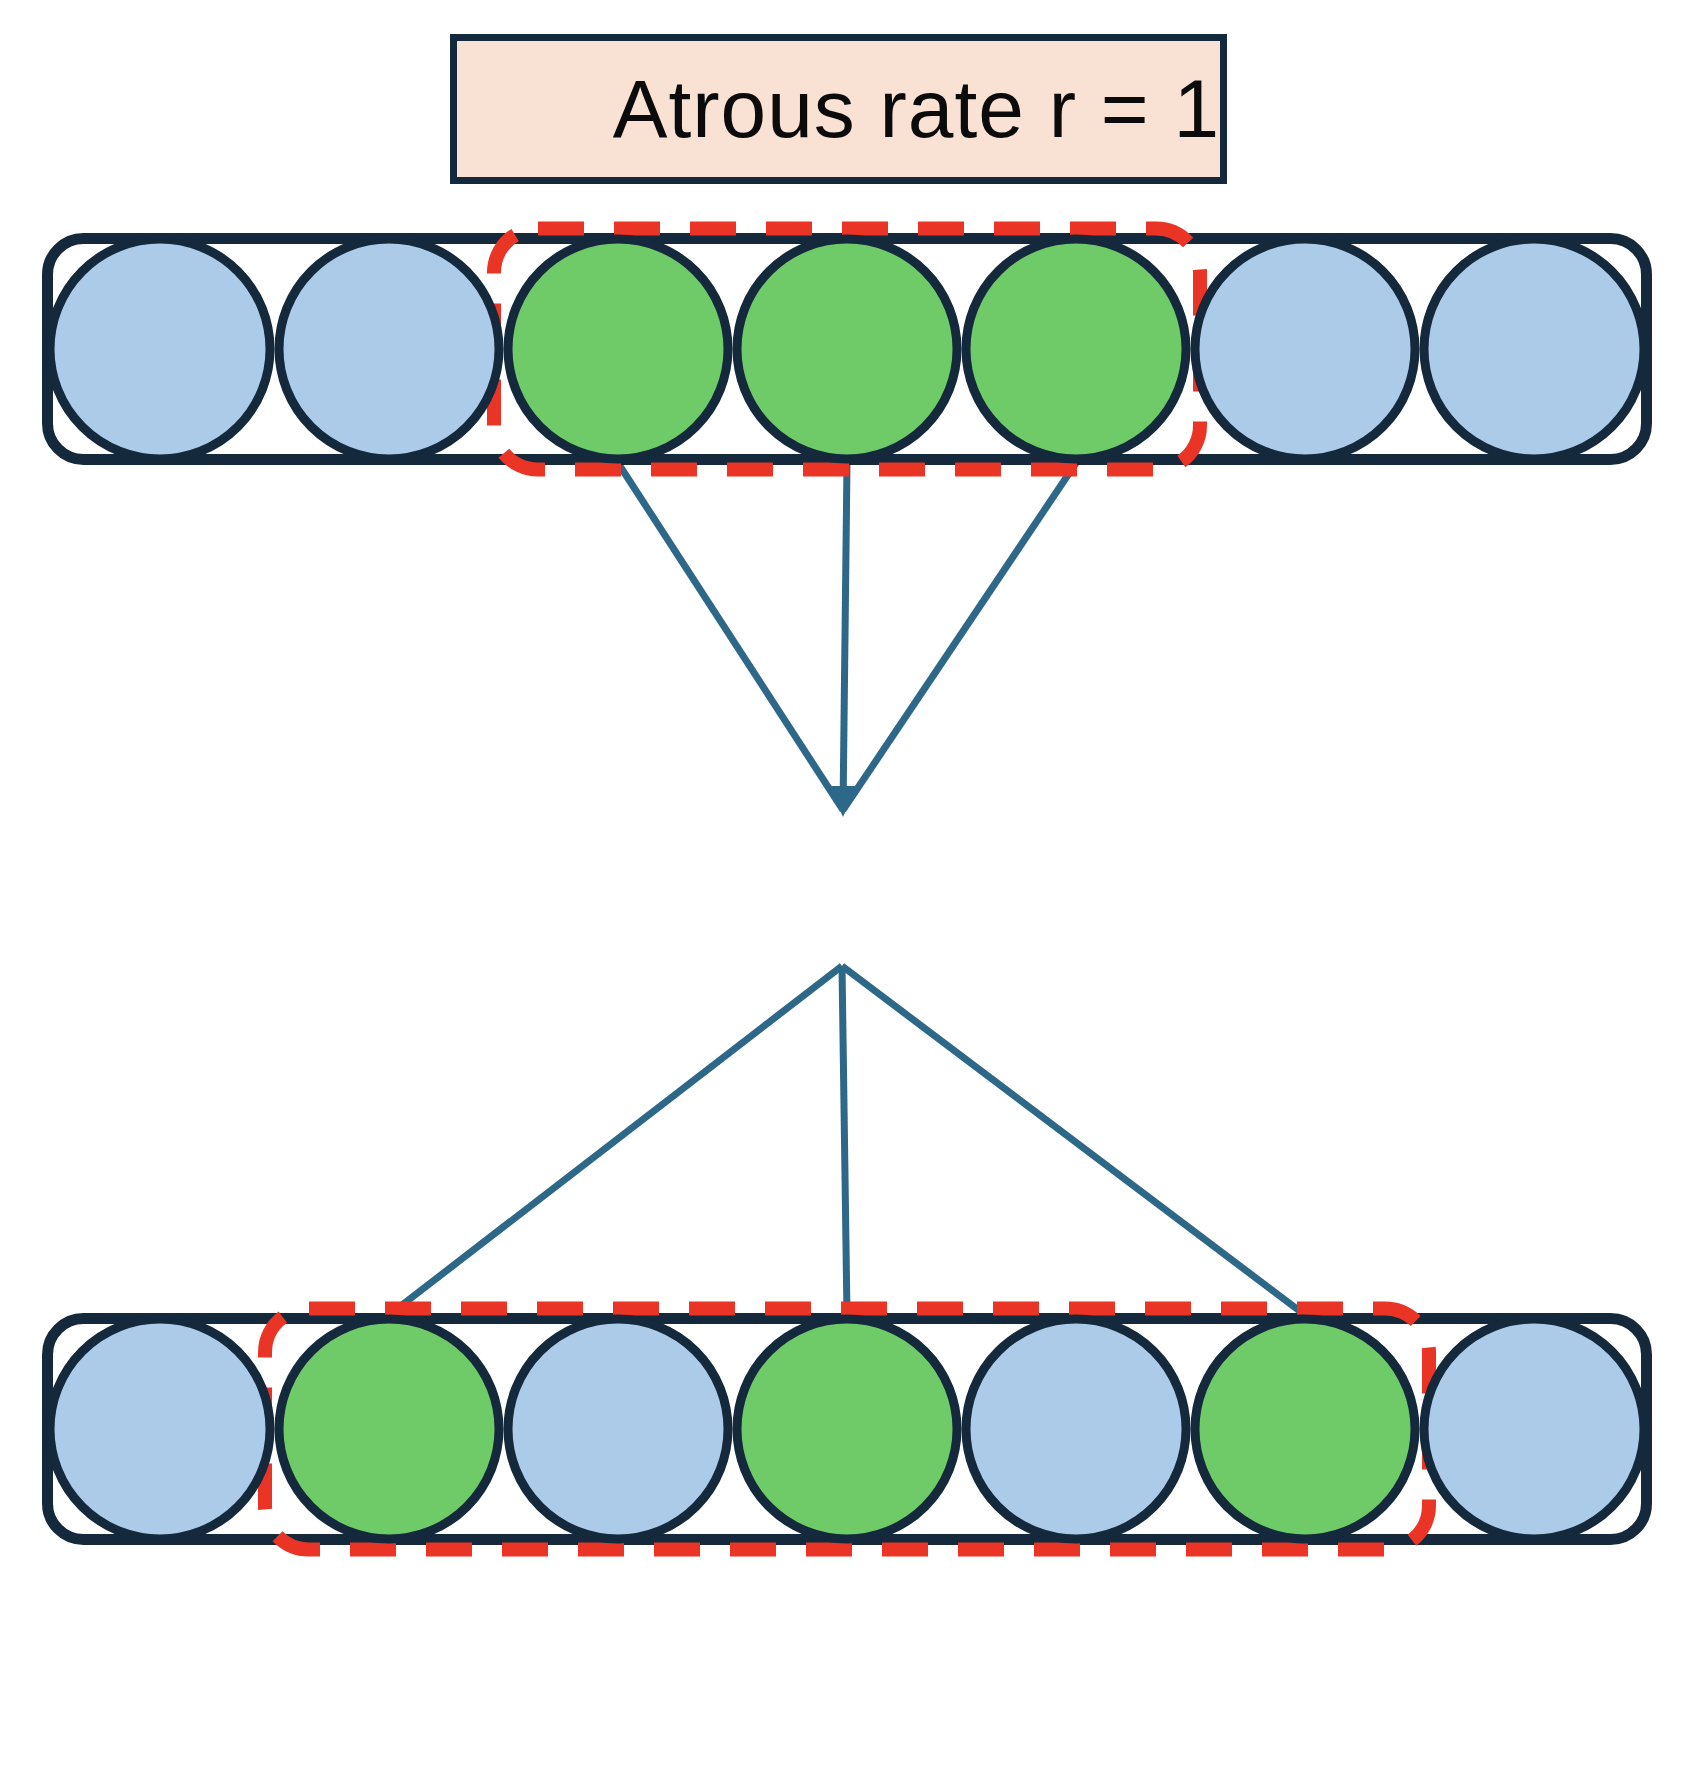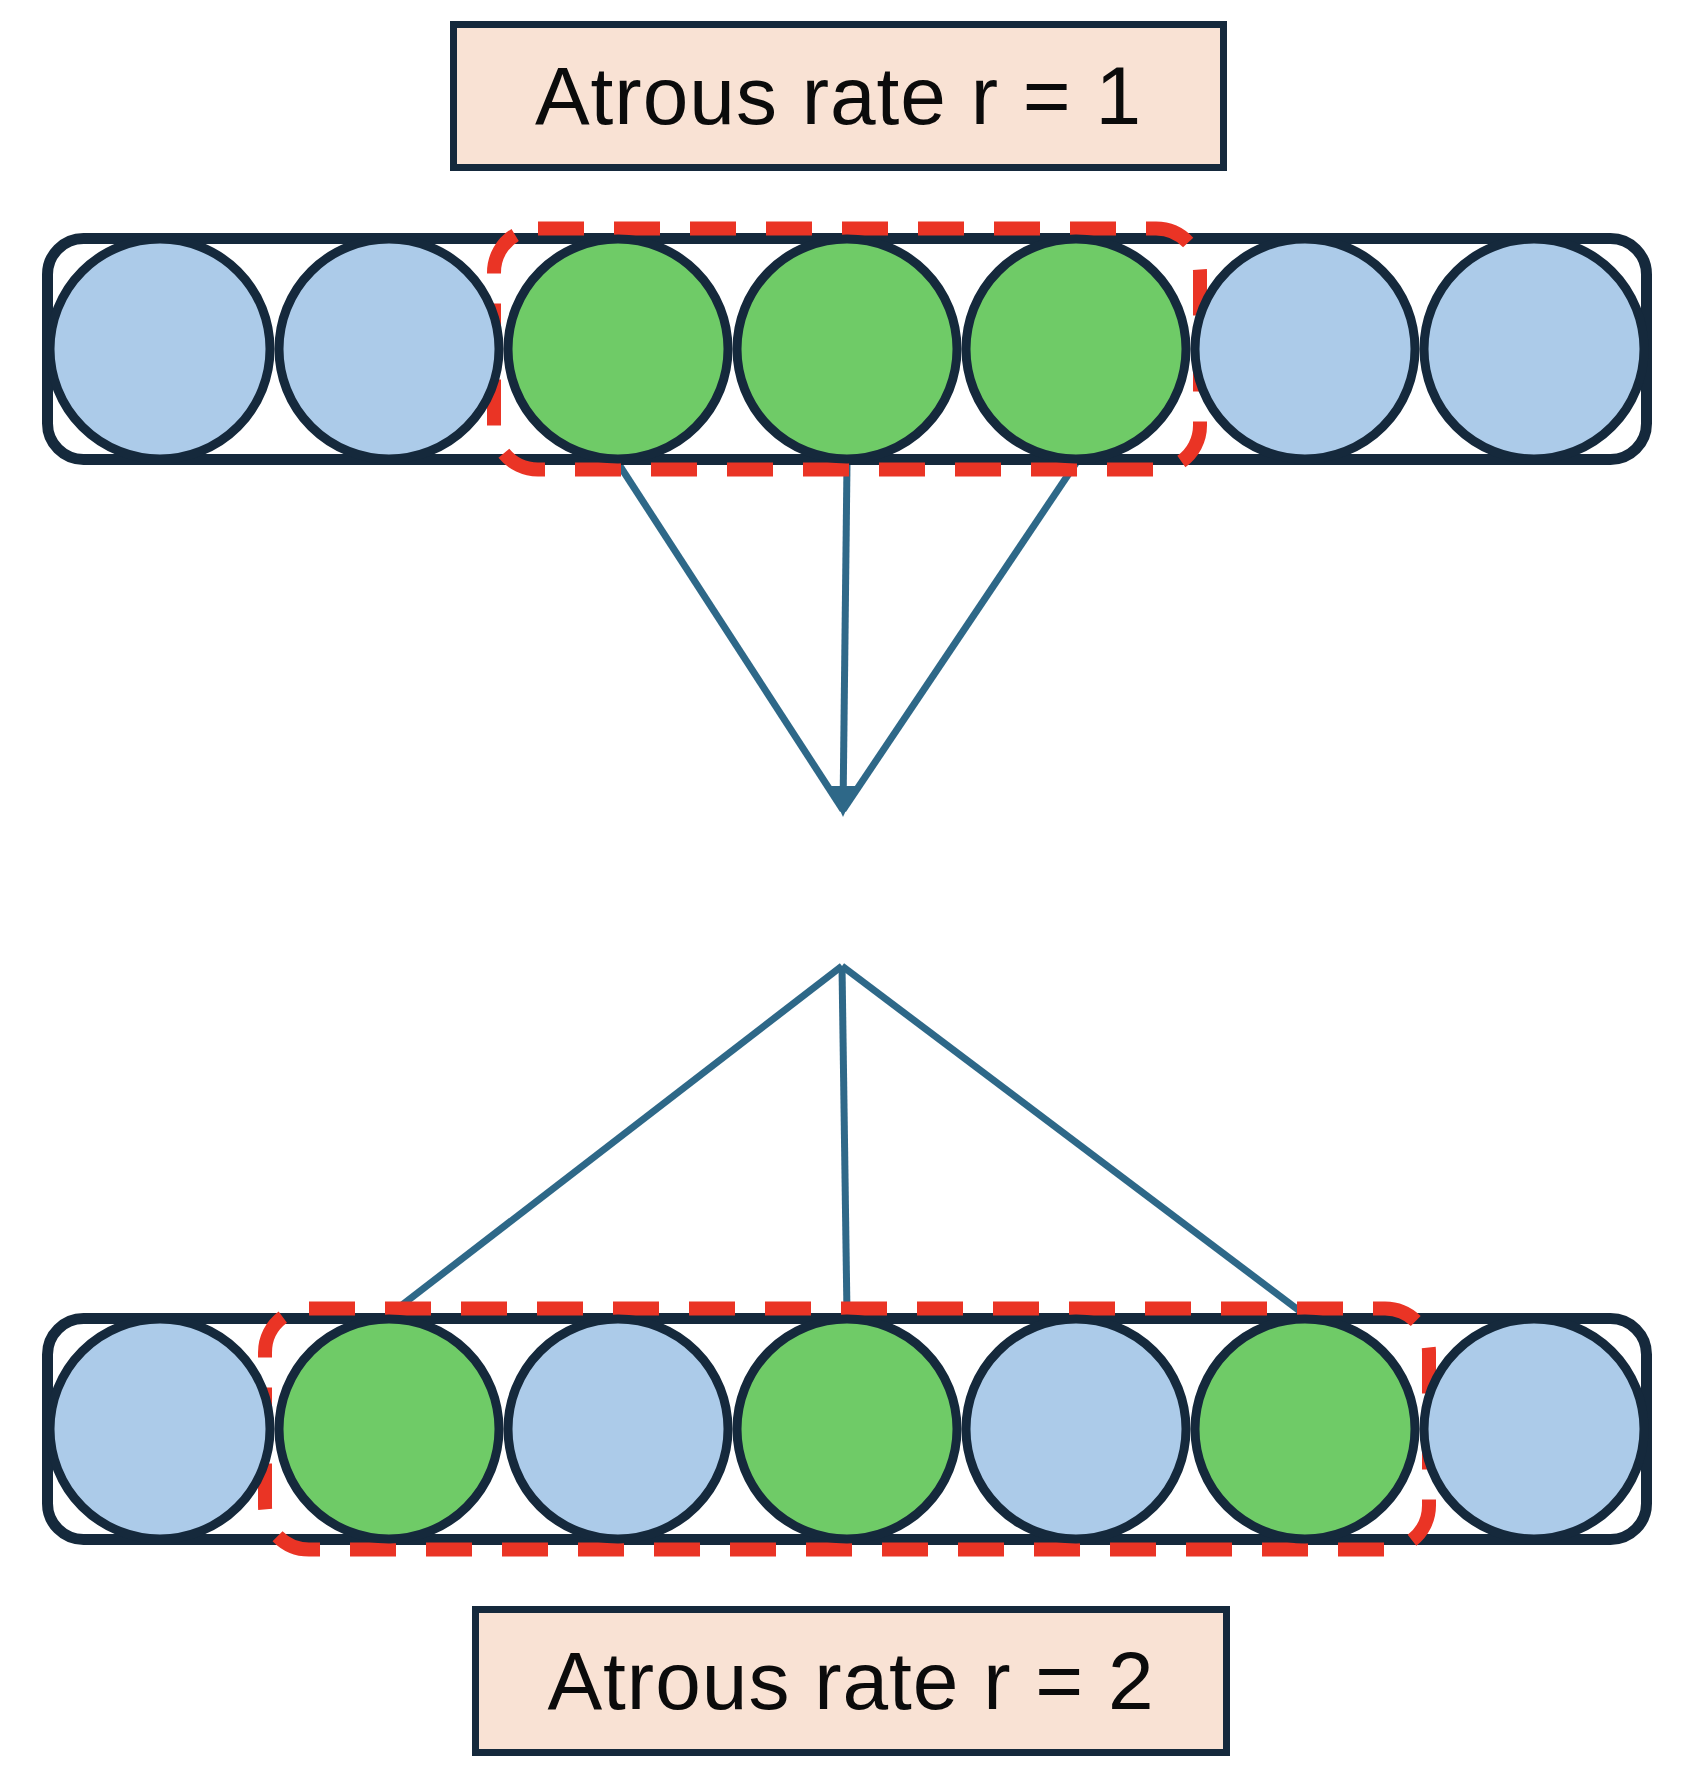--- a/index.html
+++ b/index.html
@@ -25,21 +25,21 @@
     background:#f9e2d4;
     font-size:82px;
     letter-spacing:1px;
   }
   .kernel-box{
     border:8px solid #15293c;
     background:#f4bd45;
     font-size:82px;
     letter-spacing:0px;
   }
-  #caption-top{left:450px;top:21px;width:777px;height:150px;}
+  #caption-top{left:450px;top:34px;width:777px;height:150px;justify-content:flex-end;}
   #kernel{left:378px;top:813px;width:928px;height:150px;}
   #caption-bottom{left:472px;top:1606px;width:758px;height:150px;}
 </style>
 </head>
 <body>
 
 <div class="canvas">
 
   <svg id="diagram-svg" width="1685" height="1790" viewBox="0 0 1685 1790">
       <line x1="618" y1="463" x2="843" y2="810" stroke="#2e6888" stroke-width="7"></line>
@@ -67,17 +67,14 @@
       <circle cx="1076" cy="1429" r="110" fill="#accbe9" stroke="#15293c" stroke-width="9"></circle>
       <circle cx="1305" cy="1429" r="110" fill="#6fcb67" stroke="#15293c" stroke-width="9"></circle>
       <circle cx="1534" cy="1429" r="110" fill="#accbe9" stroke="#15293c" stroke-width="9"></circle>
     </svg>
 
   <div id="caption-top" class="label-box caption-box" style="background: rgb(249, 226, 212);">
     <span>Atrous rate r = 1</span>
   </div>
 
 
-  <div id="caption-bottom" class="label-box caption-box" style="background: rgb(249, 226, 212);">
-    <span>Atrous rate r = 2</span>
-  </div>
 
 </div>
 
 </body></html>

